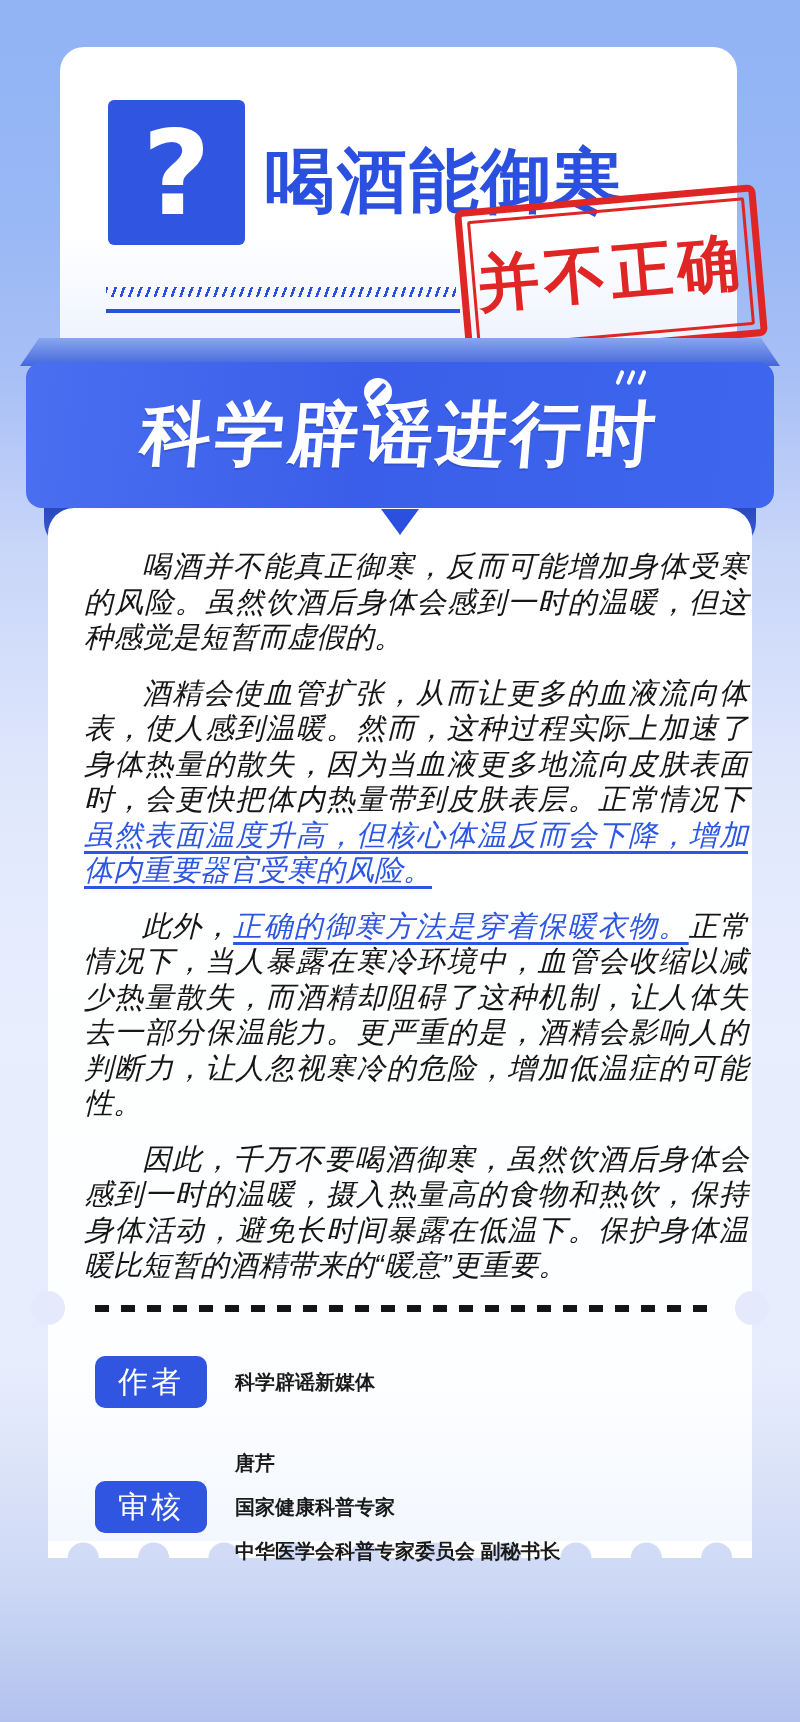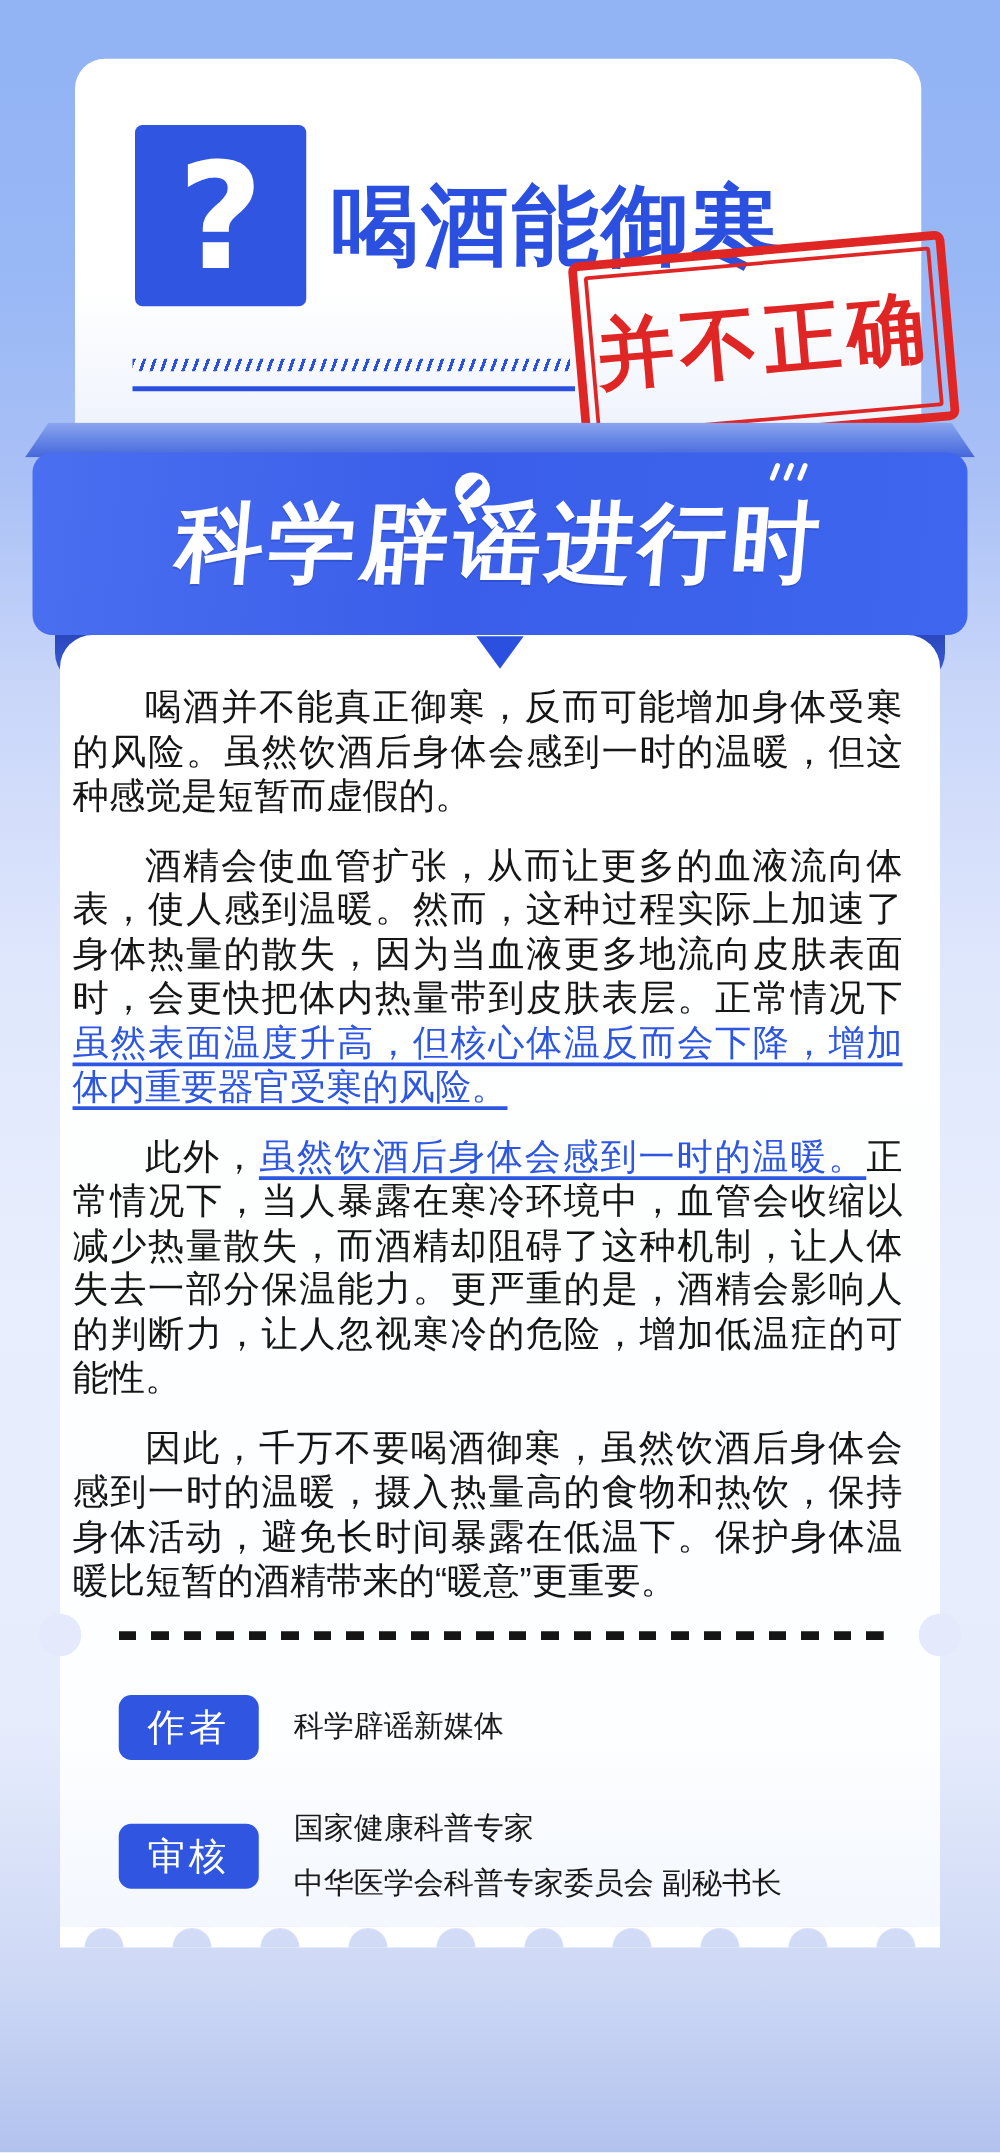--- a/index.html
+++ b/index.html
@@ -40,36 +40,36 @@
   .speed-lines{position:absolute;left:592px;top:8px;display:flex;gap:7px;}
   .speed-lines i{display:block;width:4px;height:15px;background:#fff;border-radius:2px;transform:rotate(22deg);}
   
   .content-card{position:absolute;left:48px;top:508px;width:704px;height:1033px;z-index:4;
     border-radius:26px 26px 0 0;background:linear-gradient(180deg,#ffffff,#fdfeff 85%,#f3f7fe 100%);}
   .scallop-strip{position:absolute;left:48px;top:1541px;width:704px;height:17px;z-index:4;
     background-image:radial-gradient(circle at 50% 100%,rgba(0,0,0,0) 0,rgba(0,0,0,0) 15px,#ffffff 16px);
     background-size:70.4px 17px;background-repeat:repeat-x;}
   .triangle{position:absolute;left:381px;top:509px;width:0;height:0;z-index:5;
     border-left:19px solid transparent;border-right:19px solid transparent;border-top:26px solid #2b50e0;}
-  .article{position:absolute;left:58px;top:549px;width:664px;z-index:5;}
+  .article{position:absolute;left:84px;top:549px;width:664px;z-index:5;font-style:italic;}
   .article p{margin:0 0 20px 0;font-size:29px;line-height:35.5px;color:#161616;font-weight:500;
     text-align:justify;text-indent:2em;}
   .article .hl{color:#2d56e2;text-decoration:underline;text-underline-offset:6px;text-decoration-thickness:2.5px;}
   .dashes{position:absolute;left:95px;top:1305px;width:612px;height:7px;z-index:5;
     background:repeating-linear-gradient(90deg,#151515 0 14px,transparent 14px 26px);}
   .notch{position:absolute;width:34px;height:34px;border-radius:50%;background:#e4eafc;z-index:6;}
   .notch.left{left:31px;top:1291px;}
   .notch.right{left:735px;top:1291px;}
   
   .credits{position:absolute;left:95px;top:1356px;width:620px;z-index:5;}
   .credit-row{display:flex;align-items:center;margin-bottom:33px;}
   .credit-badge{flex:0 0 auto;width:112px;height:52px;background:#2f55e1;border-radius:10px;
     color:#fff;font-size:30px;font-weight:400;letter-spacing:3px;
     display:flex;align-items:center;justify-content:center;}
-  .credit-lines{margin-left:28px;font-size:24px;color:#1a1a1a;line-height:44px;font-weight:400;}
+  .credit-lines{margin-left:28px;font-size:20px;color:#1a1a1a;line-height:44px;font-weight:700;}
   
   .footer{position:absolute;left:0;top:1585px;width:800px;height:120px;z-index:1;}
 </style>
 </head>
 <body>
 
 <div class="poster">
 
   <div class="q-card">
     <div class="qm-box">
@@ -97,38 +97,39 @@
       </div>
   </div>
 
   <div class="content-card"></div>
   <div class="scallop-strip"></div>
   <div class="triangle"></div>
 
   <div class="article">
       <p><span>喝酒并不能真正御寒，反而可能增加身体受寒的风险。虽然饮酒后身体会感到一时的温暖，但这种感觉是短暂而虚假的。</span></p>
       <p><span>酒精会使血管扩张，从而让更多的血液流向体表，使人感到温暖。然而，这种过程实际上加速了身体热量的散失，因为当血液更多地流向皮肤表面时，会更快把体内热量带到皮肤表层。正常情况下</span><span class="hl">虽然表面温度升高，但核心体温反而会下降，增加体内重要器官受寒的风险。</span></p>
-      <p><span>此外，</span><span class="hl">虽然饮酒后身体会感到一时的温暖。</span><span>正常情况下，当人暴露在寒冷环境中，血管会收缩以减少热量散失，而酒精却阻碍了这种机制，让人体失去一部分保温能力。更严重的是，酒精会影响人的判断力，让人忽视寒冷的危险，增加低温症的可能性。</span></p>
+      <p><span>此外，</span><span class="hl">正确的御寒方法是穿着保暖衣物。</span><span>正常情况下，当人暴露在寒冷环境中，血管会收缩以减少热量散失，而酒精却阻碍了这种机制，让人体失去一部分保温能力。更严重的是，酒精会影响人的判断力，让人忽视寒冷的危险，增加低温症的可能性。</span></p>
       <p><span>因此，千万不要喝酒御寒，虽然饮酒后身体会感到一时的温暖，摄入热量高的食物和热饮，保持身体活动，避免长时间暴露在低温下。保护身体温暖比短暂的酒精带来的“暖意”更重要。</span></p>
     </div>
 
   <div class="dashes"></div>
   <div class="notch left"></div>
   <div class="notch right"></div>
 
   <div class="credits">
       <div class="credit-row">
         <div class="credit-badge">作者</div>
         <div class="credit-lines">
           <div>科学辟谣新媒体</div>
         </div>
       </div>
       <div class="credit-row">
         <div class="credit-badge">审核</div>
         <div class="credit-lines">
+          <div>唐芹</div>
           <div>国家健康科普专家</div>
           <div>中华医学会科普专家委员会 副秘书长</div>
         </div>
       </div>
     </div>
 
   <div class="footer">
     
     
     

